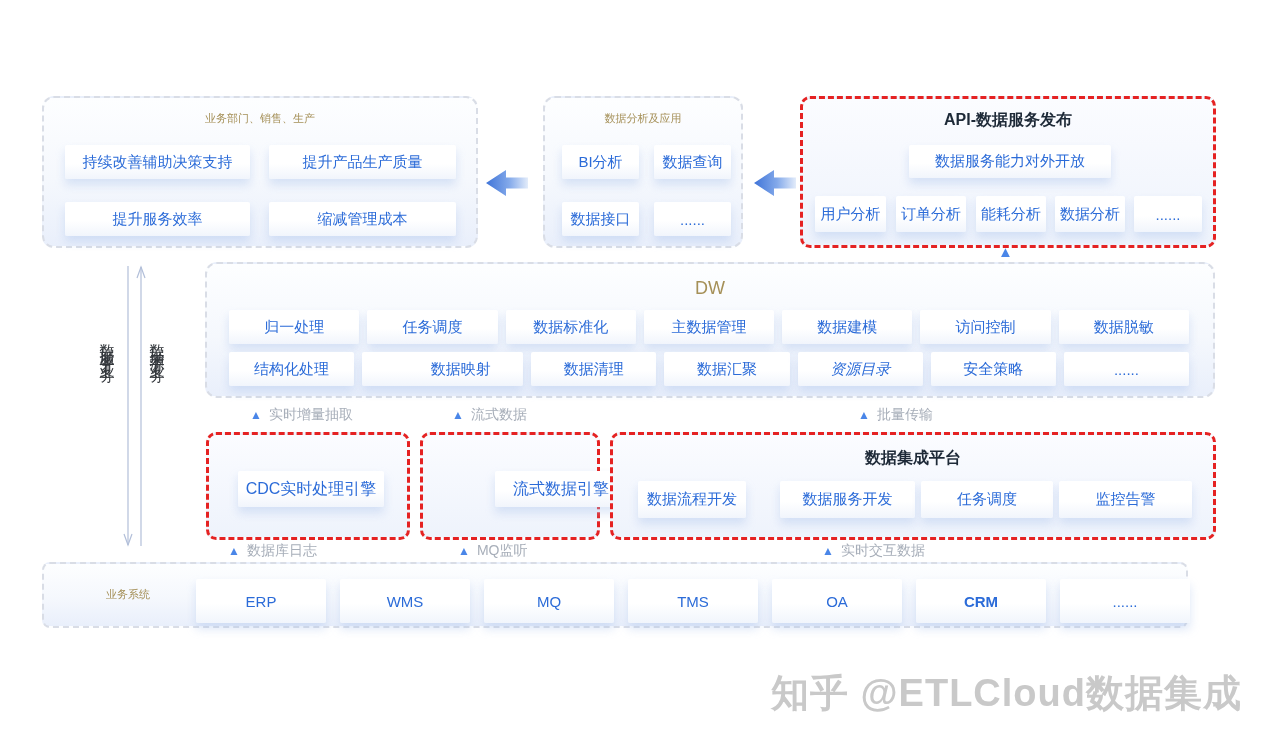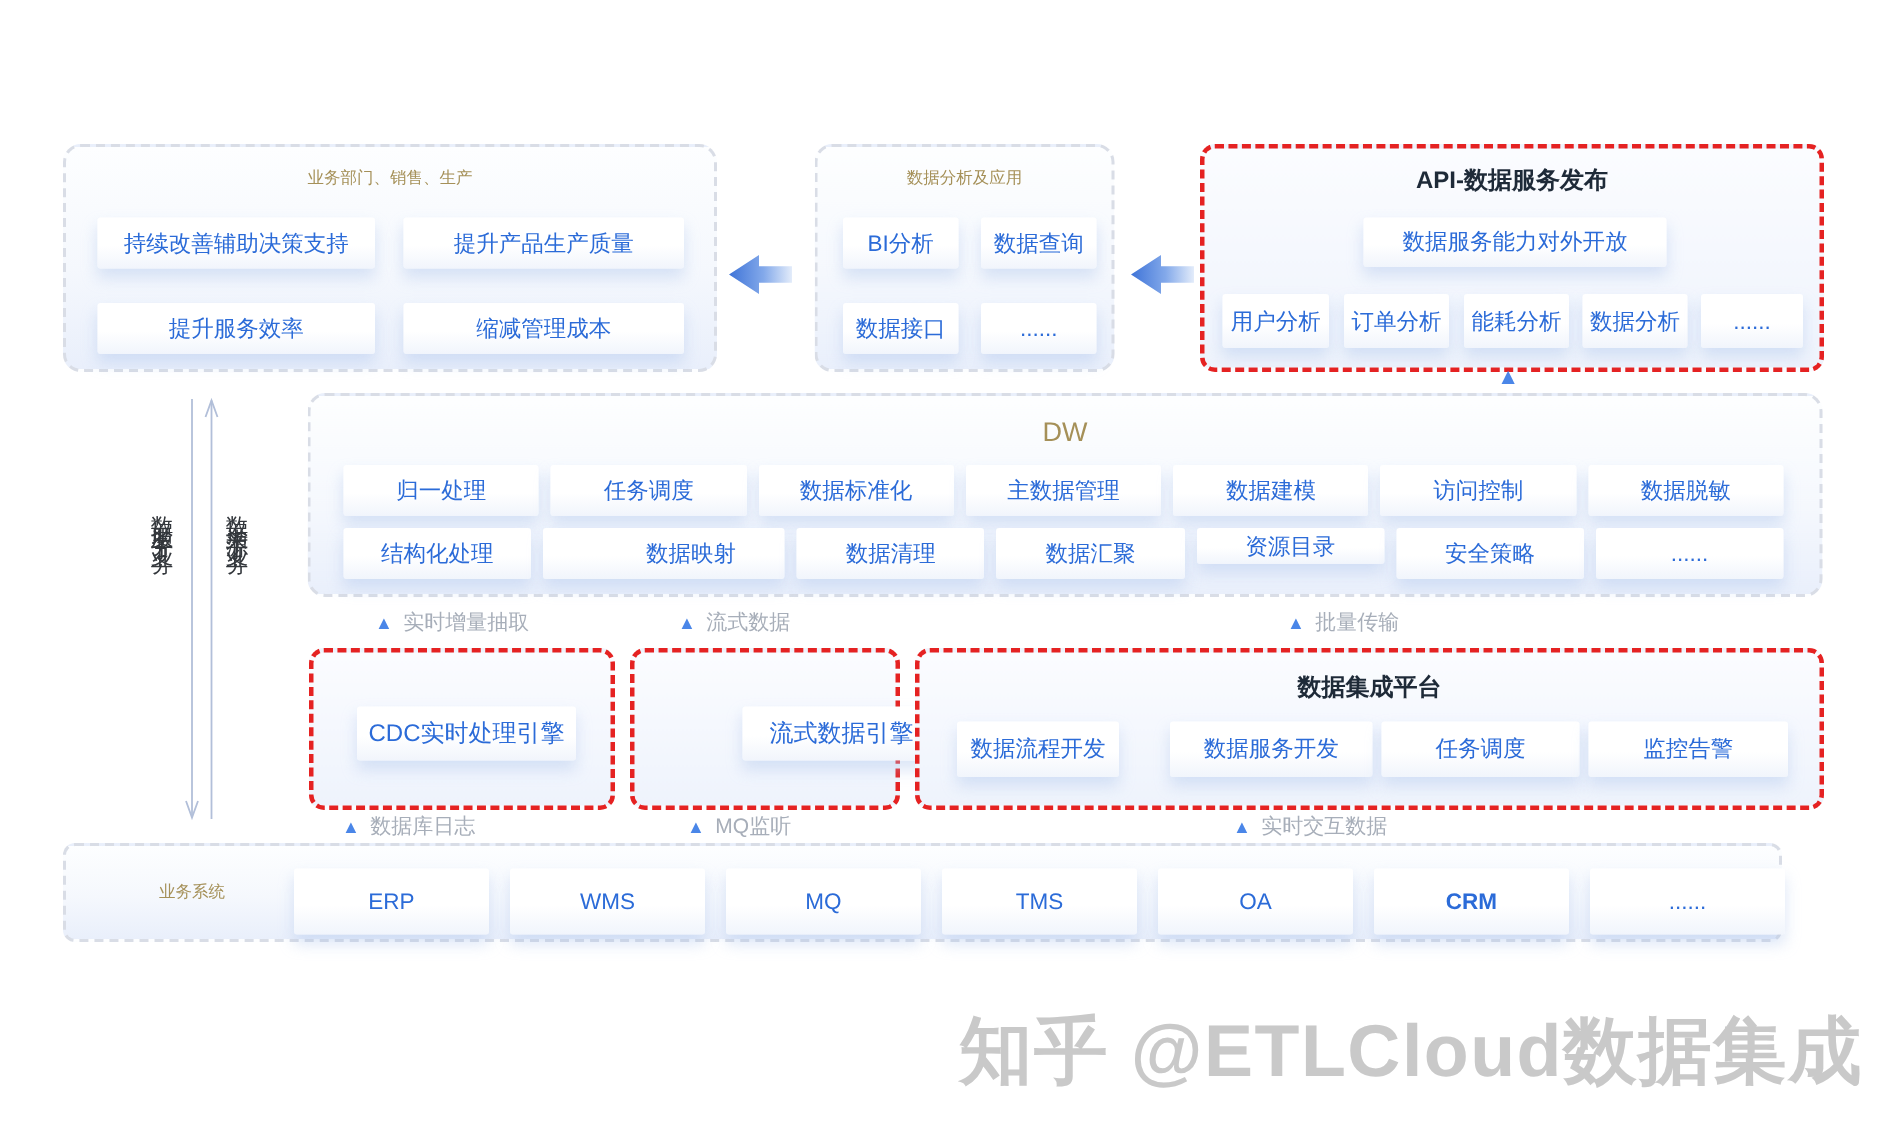--- a/index.html
+++ b/index.html
@@ -35,21 +35,21 @@
   }
   .tri{color:#4a86e8;font-size:12px;line-height:1;}
   
   .vtext{
     position:absolute;writing-mode:vertical-rl;letter-spacing:4px;
     color:#33373c;font-size:15px;
   }
   
   .watermark{
     position:absolute;top:668px;right:26px;
-    color:#c9c9c9;font-size:49px;font-weight:bold;letter-spacing:1px;
+    color:#c9c9c9;font-size:38px;font-weight:bold;letter-spacing:1px;
     text-shadow:2px 2px 1px #ffffff;white-space:nowrap;
   }
   .abs{position:absolute;}
 </style>
 </head>
 <body>
 
 <div class="canvas">
 
   <div class="panel" style="left:42px;top:96px;width:436px;height:152px;">
@@ -111,21 +111,21 @@
       <div class="box" style="flex:1;height:34px;">主数据管理</div>
       <div class="box" style="flex:1;height:34px;">数据建模</div>
       <div class="box" style="flex:1;height:34px;">访问控制</div>
       <div class="box" style="flex:1;height:34px;">数据脱敏</div>
     </div>
     <div class="abs" style="left:22px;right:24px;top:88px;display:flex;gap:8px;">
       <div class="box" style="flex:1;height:34px;">结构化处理</div>
       <div class="box" style="flex:1;height:34px;padding-left:36px;">数据映射</div>
       <div class="box" style="flex:1;height:34px;">数据清理</div>
       <div class="box" style="flex:1;height:34px;">数据汇聚</div>
-      <div class="box" style="flex:1;height:24px;">资源目录</div>
+      <div class="box" style="flex:1;height:34px;font-style:italic;">资源目录</div>
       <div class="box" style="flex:1;height:34px;">安全策略</div>
       <div class="box" style="flex:1;height:34px;">......</div>
     </div>
   </div>
 
   <div class="flow-label" style="left:250px;top:406px;">
     <span class="tri">▲</span>
     <span>实时增量抽取</span>
   </div>
   <div class="flow-label" style="left:452px;top:406px;">

